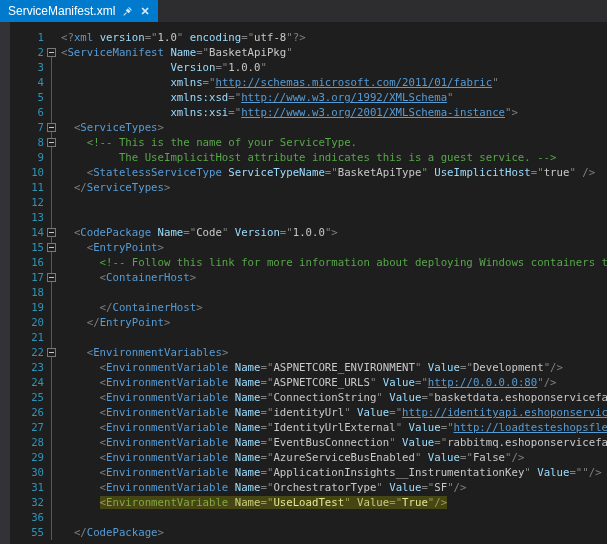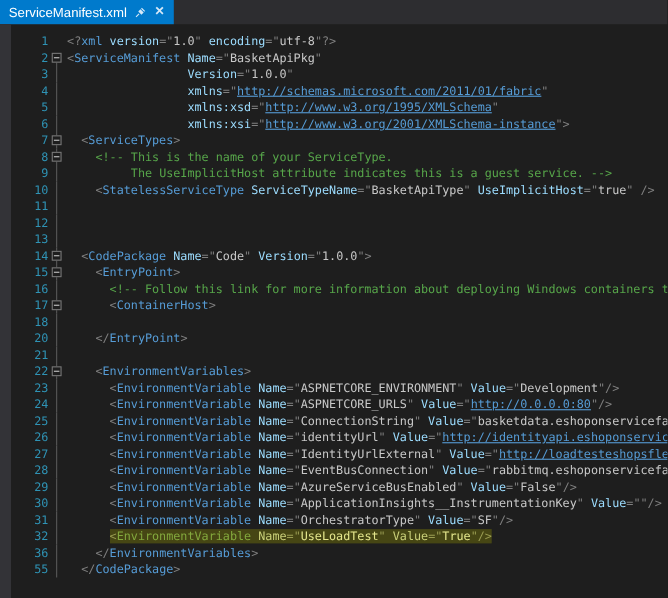--- a/index.html
+++ b/index.html
@@ -60,44 +60,45 @@
     </div>
   </div>
 
   <div class="editor">
     <div class="margin-strip"></div>
     <div id="code-lines">
         <div class="line"><div class="gut-num">1</div><div class="gut-fold "></div><div class="code"><span class="tk-d">&lt;?</span><span class="tk-t">xml </span><span class="tk-a">version</span><span class="tk-d">="</span><span class="tk-v">1.0</span><span class="tk-d">" </span><span class="tk-a">encoding</span><span class="tk-d">="</span><span class="tk-v">utf-8</span><span class="tk-d">"?&gt;</span></div></div>
         <div class="line"><div class="gut-num">2</div><div class="gut-fold vl-half"><span class="foldbox"></span></div><div class="code"><span class="tk-d">&lt;</span><span class="tk-t">ServiceManifest </span><span class="tk-a">Name</span><span class="tk-d">="</span><span class="tk-v">BasketApiPkg</span><span class="tk-d">"</span></div></div>
         <div class="line"><div class="gut-num">3</div><div class="gut-fold vl-full"></div><div class="code">                 <span class="tk-a">Version</span><span class="tk-d">="</span><span class="tk-v">1.0.0</span><span class="tk-d">"</span></div></div>
         <div class="line"><div class="gut-num">4</div><div class="gut-fold vl-full"></div><div class="code">                 <span class="tk-a">xmlns</span><span class="tk-d">="</span><span class="tk-u">http://schemas.microsoft.com/2011/01/fabric</span><span class="tk-d">"</span></div></div>
-        <div class="line"><div class="gut-num">5</div><div class="gut-fold vl-full"></div><div class="code">                 <span class="tk-a">xmlns:xsd</span><span class="tk-d">="</span><span class="tk-u">http://www.w3.org/1995/XMLSchema</span><span class="tk-d">"</span></div></div>
+        <div class="line"><div class="gut-num">5</div><div class="gut-fold vl-full"></div><div class="code">                 <span class="tk-a">xmlns:xsd</span><span class="tk-d">="</span><span class="tk-u">http://www.w3.org/1992/XMLSchema</span><span class="tk-d">"</span></div></div>
         <div class="line"><div class="gut-num">6</div><div class="gut-fold vl-full"></div><div class="code">                 <span class="tk-a">xmlns:xsi</span><span class="tk-d">="</span><span class="tk-u">http://www.w3.org/2001/XMLSchema-instance</span><span class="tk-d">"&gt;</span></div></div>
         <div class="line"><div class="gut-num">7</div><div class="gut-fold vl-full"><span class="foldbox"></span></div><div class="code">  <span class="tk-d">&lt;</span><span class="tk-t">ServiceTypes</span><span class="tk-d">&gt;</span></div></div>
         <div class="line"><div class="gut-num">8</div><div class="gut-fold vl-full"><span class="foldbox"></span></div><div class="code">    <span class="tk-c">&lt;!-- This is the name of your ServiceType. </span></div></div>
         <div class="line"><div class="gut-num">9</div><div class="gut-fold vl-full"></div><div class="code">         <span class="tk-c">The UseImplicitHost attribute indicates this is a guest service. --&gt;</span></div></div>
         <div class="line"><div class="gut-num">10</div><div class="gut-fold vl-full"></div><div class="code">    <span class="tk-d">&lt;</span><span class="tk-t">StatelessServiceType </span><span class="tk-a">ServiceTypeName</span><span class="tk-d">="</span><span class="tk-v">BasketApiType</span><span class="tk-d">" </span><span class="tk-a">UseImplicitHost</span><span class="tk-d">="</span><span class="tk-v">true</span><span class="tk-d">" /&gt;</span></div></div>
-        <div class="line"><div class="gut-num">11</div><div class="gut-fold vl-full"></div></div>
+        <div class="line"><div class="gut-num">11</div><div class="gut-fold vl-full"></div><div class="code">  <span class="tk-d">&lt;/</span><span class="tk-t">ServiceTypes</span><span class="tk-d">&gt;</span></div></div>
         <div class="line"><div class="gut-num">12</div><div class="gut-fold vl-full"></div><div class="code"></div></div>
         <div class="line"><div class="gut-num">13</div><div class="gut-fold vl-full"></div></div>
         <div class="line"><div class="gut-num">14</div><div class="gut-fold vl-full"><span class="foldbox"></span></div><div class="code">  <span class="tk-d">&lt;</span><span class="tk-t">CodePackage </span><span class="tk-a">Name</span><span class="tk-d">="</span><span class="tk-v">Code</span><span class="tk-d">" </span><span class="tk-a">Version</span><span class="tk-d">="</span><span class="tk-v">1.0.0</span><span class="tk-d">"&gt;</span></div></div>
         <div class="line"><div class="gut-num">15</div><div class="gut-fold vl-full"><span class="foldbox"></span></div><div class="code">    <span class="tk-d">&lt;</span><span class="tk-t">EntryPoint</span><span class="tk-d">&gt;</span></div></div>
         <div class="line"><div class="gut-num">16</div><div class="gut-fold vl-full"></div><div class="code">      <span class="tk-c">&lt;!-- Follow this link for more information about deploying Windows containers to Service Fabric: https://aka.ms/sfguestcontainers --&gt;</span></div></div>
         <div class="line"><div class="gut-num">17</div><div class="gut-fold vl-full"><span class="foldbox"></span></div><div class="code">      <span class="tk-d">&lt;</span><span class="tk-t">ContainerHost</span><span class="tk-d">&gt;</span></div></div>
         <div class="line"><div class="gut-num">18</div><div class="gut-fold vl-full"></div></div>
+        <div class="line"><div class="gut-num">19</div><div class="gut-fold vl-full"></div><div class="code">      <span class="tk-d">&lt;/</span><span class="tk-t">ContainerHost</span><span class="tk-d">&gt;</span></div></div>
         <div class="line"><div class="gut-num">20</div><div class="gut-fold vl-full"></div><div class="code">    <span class="tk-d">&lt;/</span><span class="tk-t">EntryPoint</span><span class="tk-d">&gt;</span></div></div>
         <div class="line"><div class="gut-num">21</div><div class="gut-fold vl-full"></div></div>
         <div class="line"><div class="gut-num">22</div><div class="gut-fold vl-full"><span class="foldbox"></span></div><div class="code">    <span class="tk-d">&lt;</span><span class="tk-t">EnvironmentVariables</span><span class="tk-d">&gt;</span></div></div>
         <div class="line"><div class="gut-num">23</div><div class="gut-fold vl-full"></div><div class="code">      <span class="tk-d">&lt;</span><span class="tk-t">EnvironmentVariable </span><span class="tk-a">Name</span><span class="tk-d">="</span><span class="tk-v">ASPNETCORE_ENVIRONMENT</span><span class="tk-d">" </span><span class="tk-a">Value</span><span class="tk-d">="</span><span class="tk-v">Development</span><span class="tk-d">"/&gt;</span></div></div>
         <div class="line"><div class="gut-num">24</div><div class="gut-fold vl-full"></div><div class="code">      <span class="tk-d">&lt;</span><span class="tk-t">EnvironmentVariable </span><span class="tk-a">Name</span><span class="tk-d">="</span><span class="tk-v">ASPNETCORE_URLS</span><span class="tk-d">" </span><span class="tk-a">Value</span><span class="tk-d">="</span><span class="tk-u">http://0.0.0.0:80</span><span class="tk-d">"/&gt;</span></div></div>
         <div class="line"><div class="gut-num">25</div><div class="gut-fold vl-full"></div><div class="code">      <span class="tk-d">&lt;</span><span class="tk-t">EnvironmentVariable </span><span class="tk-a">Name</span><span class="tk-d">="</span><span class="tk-v">ConnectionString</span><span class="tk-d">" </span><span class="tk-a">Value</span><span class="tk-d">="</span><span class="tk-v">basketdata.eshoponservicefabric</span></div></div>
         <div class="line"><div class="gut-num">26</div><div class="gut-fold vl-full"></div><div class="code">      <span class="tk-d">&lt;</span><span class="tk-t">EnvironmentVariable </span><span class="tk-a">Name</span><span class="tk-d">="</span><span class="tk-v">identityUrl</span><span class="tk-d">" </span><span class="tk-a">Value</span><span class="tk-d">="</span><span class="tk-u">http://identityapi.eshoponservicefabric</span></div></div>
         <div class="line"><div class="gut-num">27</div><div class="gut-fold vl-full"></div><div class="code">      <span class="tk-d">&lt;</span><span class="tk-t">EnvironmentVariable </span><span class="tk-a">Name</span><span class="tk-d">="</span><span class="tk-v">IdentityUrlExternal</span><span class="tk-d">" </span><span class="tk-a">Value</span><span class="tk-d">="</span><span class="tk-u">http://loadtesteshopsfleet.westus.cloudapp</span></div></div>
         <div class="line"><div class="gut-num">28</div><div class="gut-fold vl-full"></div><div class="code">      <span class="tk-d">&lt;</span><span class="tk-t">EnvironmentVariable </span><span class="tk-a">Name</span><span class="tk-d">="</span><span class="tk-v">EventBusConnection</span><span class="tk-d">" </span><span class="tk-a">Value</span><span class="tk-d">="</span><span class="tk-v">rabbitmq.eshoponservicefabric</span></div></div>
         <div class="line"><div class="gut-num">29</div><div class="gut-fold vl-full"></div><div class="code">      <span class="tk-d">&lt;</span><span class="tk-t">EnvironmentVariable </span><span class="tk-a">Name</span><span class="tk-d">="</span><span class="tk-v">AzureServiceBusEnabled</span><span class="tk-d">" </span><span class="tk-a">Value</span><span class="tk-d">="</span><span class="tk-v">False</span><span class="tk-d">"/&gt;</span></div></div>
         <div class="line"><div class="gut-num">30</div><div class="gut-fold vl-full"></div><div class="code">      <span class="tk-d">&lt;</span><span class="tk-t">EnvironmentVariable </span><span class="tk-a">Name</span><span class="tk-d">="</span><span class="tk-v">ApplicationInsights__InstrumentationKey</span><span class="tk-d">" </span><span class="tk-a">Value</span><span class="tk-d">=""/&gt;</span></div></div>
         <div class="line"><div class="gut-num">31</div><div class="gut-fold vl-full"></div><div class="code">      <span class="tk-d">&lt;</span><span class="tk-t">EnvironmentVariable </span><span class="tk-a">Name</span><span class="tk-d">="</span><span class="tk-v">OrchestratorType</span><span class="tk-d">" </span><span class="tk-a">Value</span><span class="tk-d">="</span><span class="tk-v">SF</span><span class="tk-d">"/&gt;</span></div></div>
         <div class="line"><div class="gut-num">32</div><div class="gut-fold vl-full"></div><div class="code">      <span class="hlbox"><span class="tk-d">&lt;</span><span class="tk-t">EnvironmentVariable </span><span class="tk-a">Name</span><span class="tk-d">="</span><span class="tk-v">UseLoadTest</span><span class="tk-d">" </span><span class="tk-a">Value</span><span class="tk-d">="</span><span class="tk-v">True</span><span class="tk-d">"/&gt;</span></span></div></div>
-        <div class="line"><div class="gut-num">36</div><div class="gut-fold vl-full"></div><div class="code">    <span class="tk-d">&lt;/</span><span class="tk-t">EnvironmentVariables</span><span class="tk-d">&gt;</span></div></div>
+        <div class="line"><div class="gut-num">36</div><div class="gut-fold vl-full"></div></div>
         <div class="line"><div class="gut-num">55</div><div class="gut-fold vl-full"></div><div class="code">  <span class="tk-d">&lt;/</span><span class="tk-t">CodePackage</span><span class="tk-d">&gt;</span></div></div>
       </div>
   </div>
 </div>
 
 </body></html>

